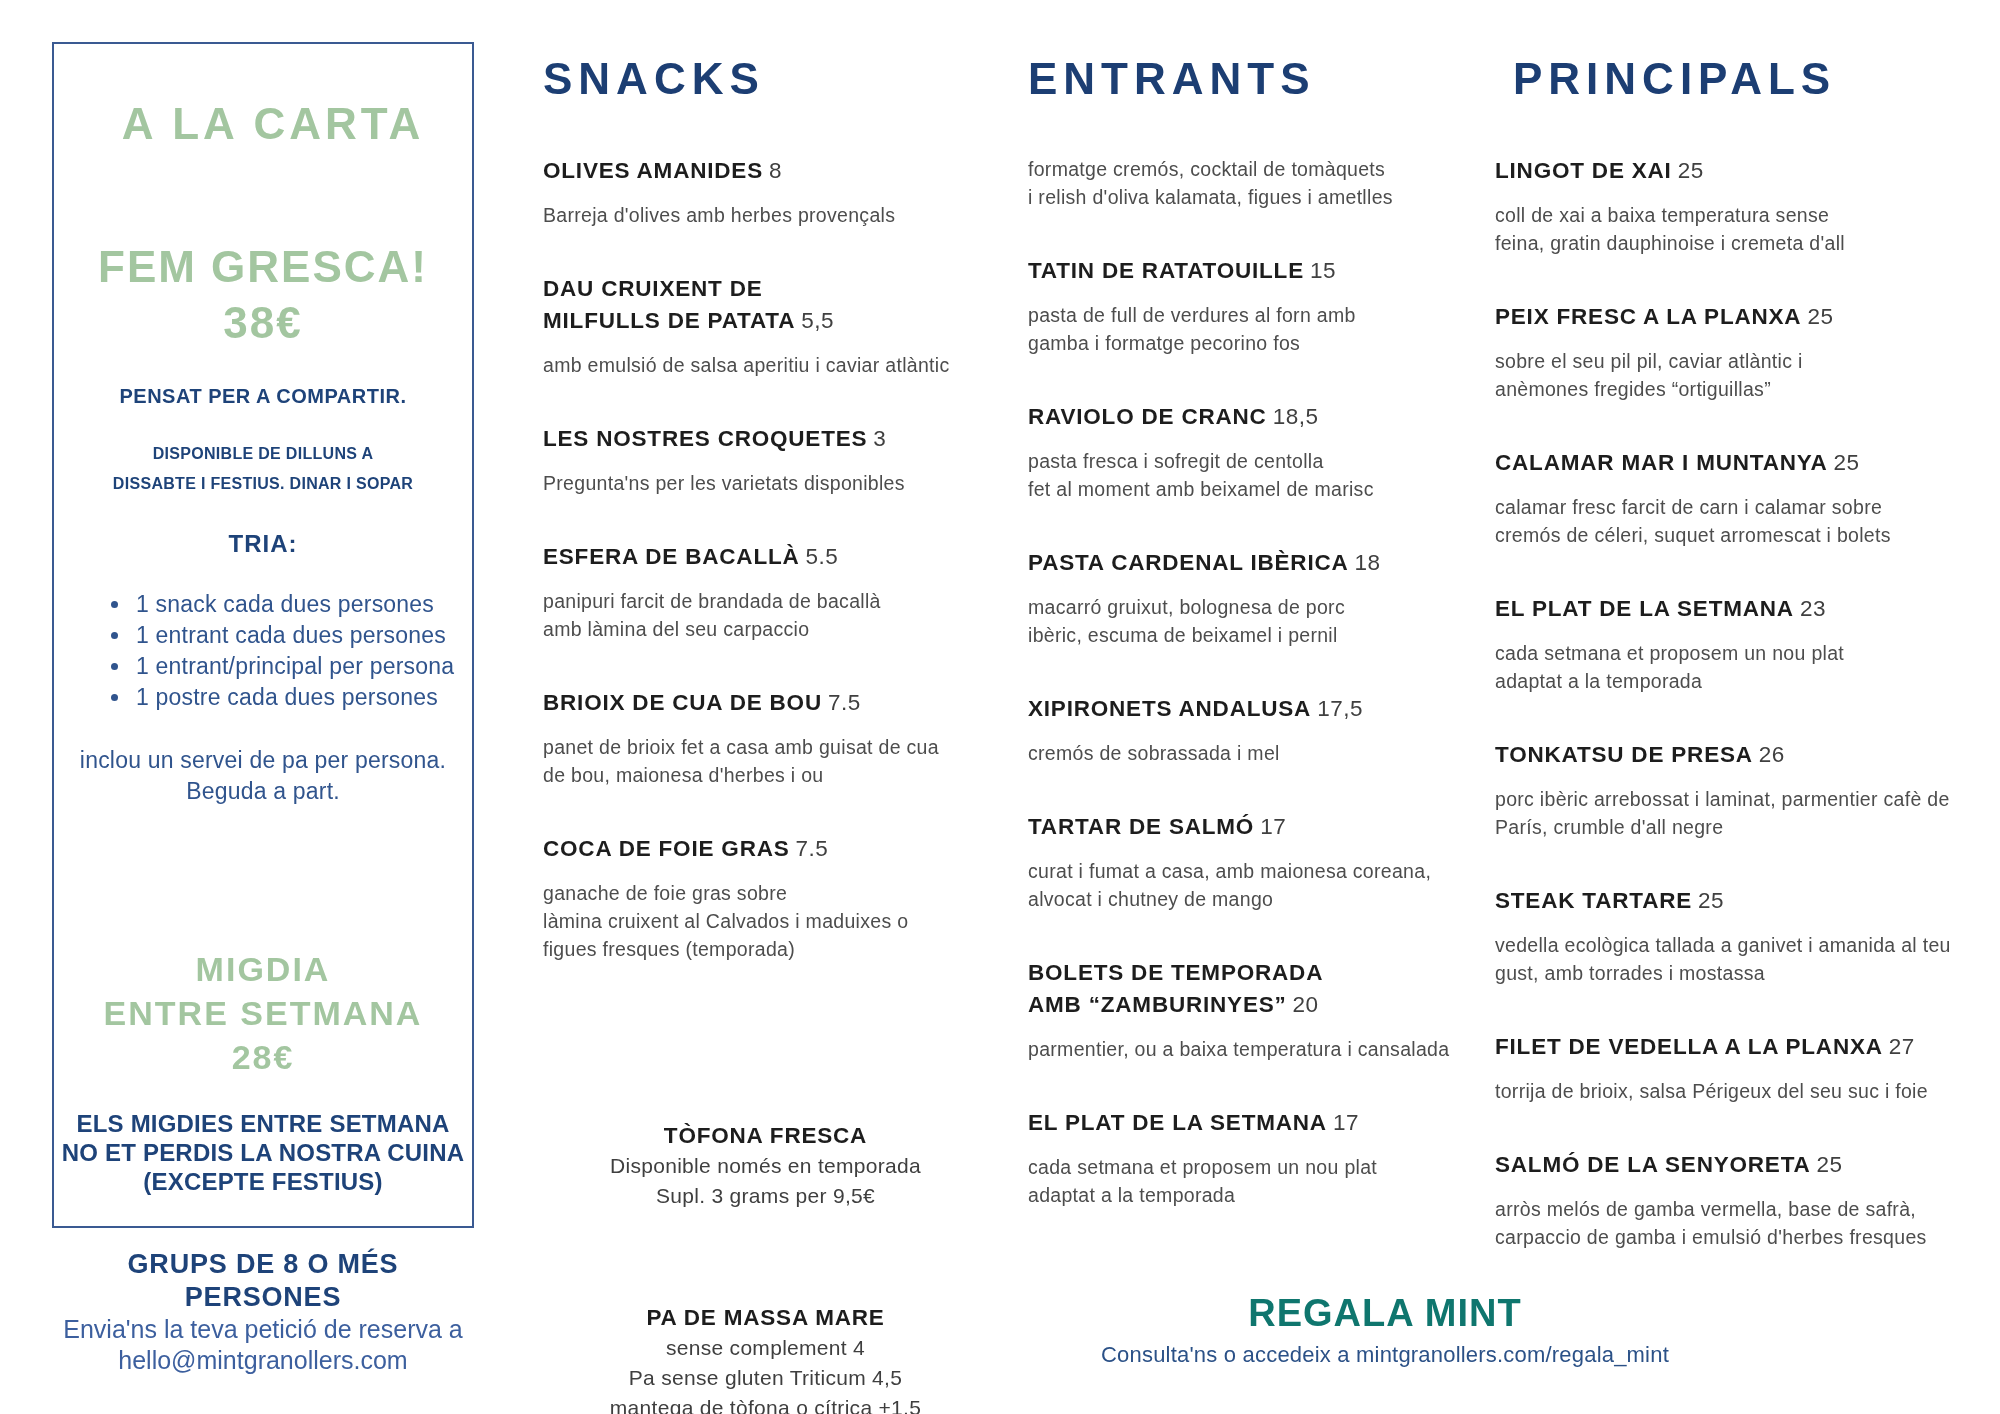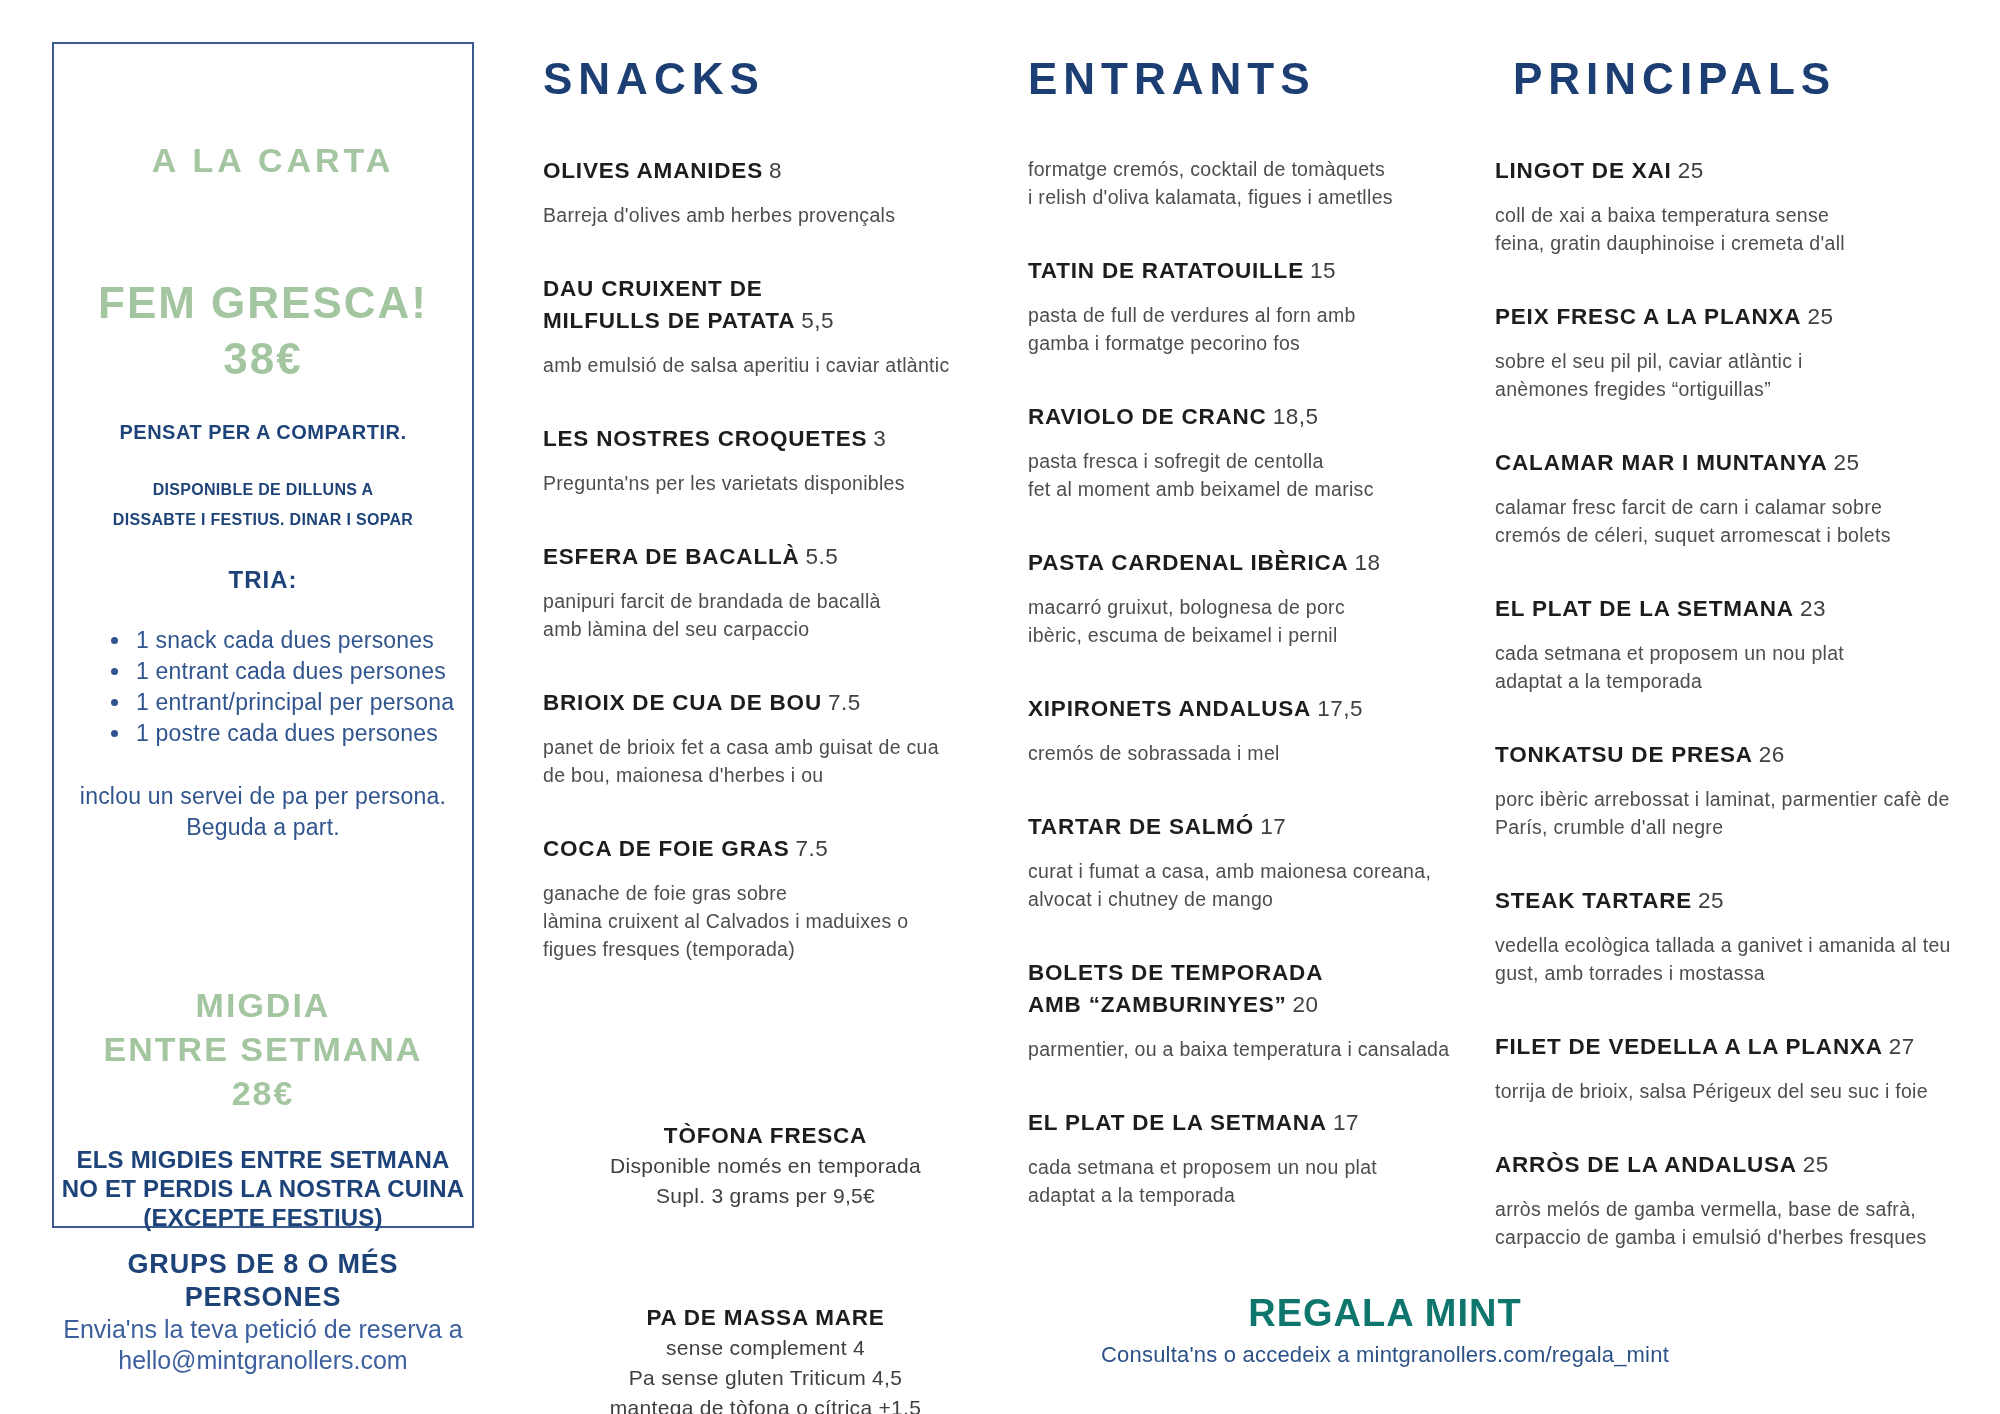--- a/index.html
+++ b/index.html
@@ -9,21 +9,21 @@
     -webkit-font-smoothing:antialiased;
   }
   
   .box{
     position:absolute;left:52px;top:42px;width:422px;height:1186px;
     border:2px solid #3a5a92;box-sizing:border-box;text-align:center;
   }
   .green{color:#a3c6a0;font-weight:bold;}
   .navy-bold{color:#1e4379;font-weight:bold;}
   .navy-reg{color:#30548d;}
-  .a-la-carta{margin-top:96px;font-size:34px;letter-spacing:4px;line-height:40px;padding-left:20px;}
+  .a-la-carta{margin-top:60px;font-size:44px;letter-spacing:4px;line-height:40px;padding-left:20px;}
   .fem{margin-top:95px;font-size:44px;line-height:56px;letter-spacing:2px;}
   .pensat{margin-top:30px;font-size:20px;line-height:30px;letter-spacing:0.5px;}
   .disponible{margin-top:28px;font-size:16px;line-height:30px;letter-spacing:0.3px;white-space:pre-line;}
   .tria{margin-top:30px;font-size:24px;line-height:30px;letter-spacing:1px;}
   ul.tria-list{margin:30px 0 0 0;padding:0 0 0 78px;text-align:left;}
   ul.tria-list li{
     font-size:23px;line-height:31px;color:#30548d;letter-spacing:0.2px;
     list-style:disc;padding-left:4px;
   }
   .inclou{margin-top:32px;font-size:23px;line-height:31px;white-space:pre-line;letter-spacing:0.2px;}
@@ -228,21 +228,21 @@
       <div class="item">
         <div class="item-title-line"><span class="item-name">STEAK TARTARE</span><span class="item-price">25</span></div>
         <div class="item-desc">vedella ecològica tallada a ganivet i amanida al teu
 gust, amb torrades i mostassa</div>
       </div>
       <div class="item">
         <div class="item-title-line"><span class="item-name">FILET DE VEDELLA A LA PLANXA</span><span class="item-price">27</span></div>
         <div class="item-desc">torrija de brioix, salsa Périgeux del seu suc i foie</div>
       </div>
       <div class="item">
-        <div class="item-title-line"><span class="item-name">ARRÒS DE LA ANDALUSA</span><span class="item-price">25</span></div>
+        <div class="item-title-line"><span class="item-name">SALMÓ DE LA SENYORETA</span><span class="item-price">25</span></div>
         <div class="item-desc">arròs melós de gamba vermella, base de safrà,
 carpaccio de gamba i emulsió d'herbes fresques</div>
       </div>
     </div>
 </div>
 
 <div class="regala">
   <div class="regala-title">REGALA MINT</div>
   <div class="regala-sub">Consulta'ns o accedeix a mintgranollers.com/regala_mint</div>
 </div>

